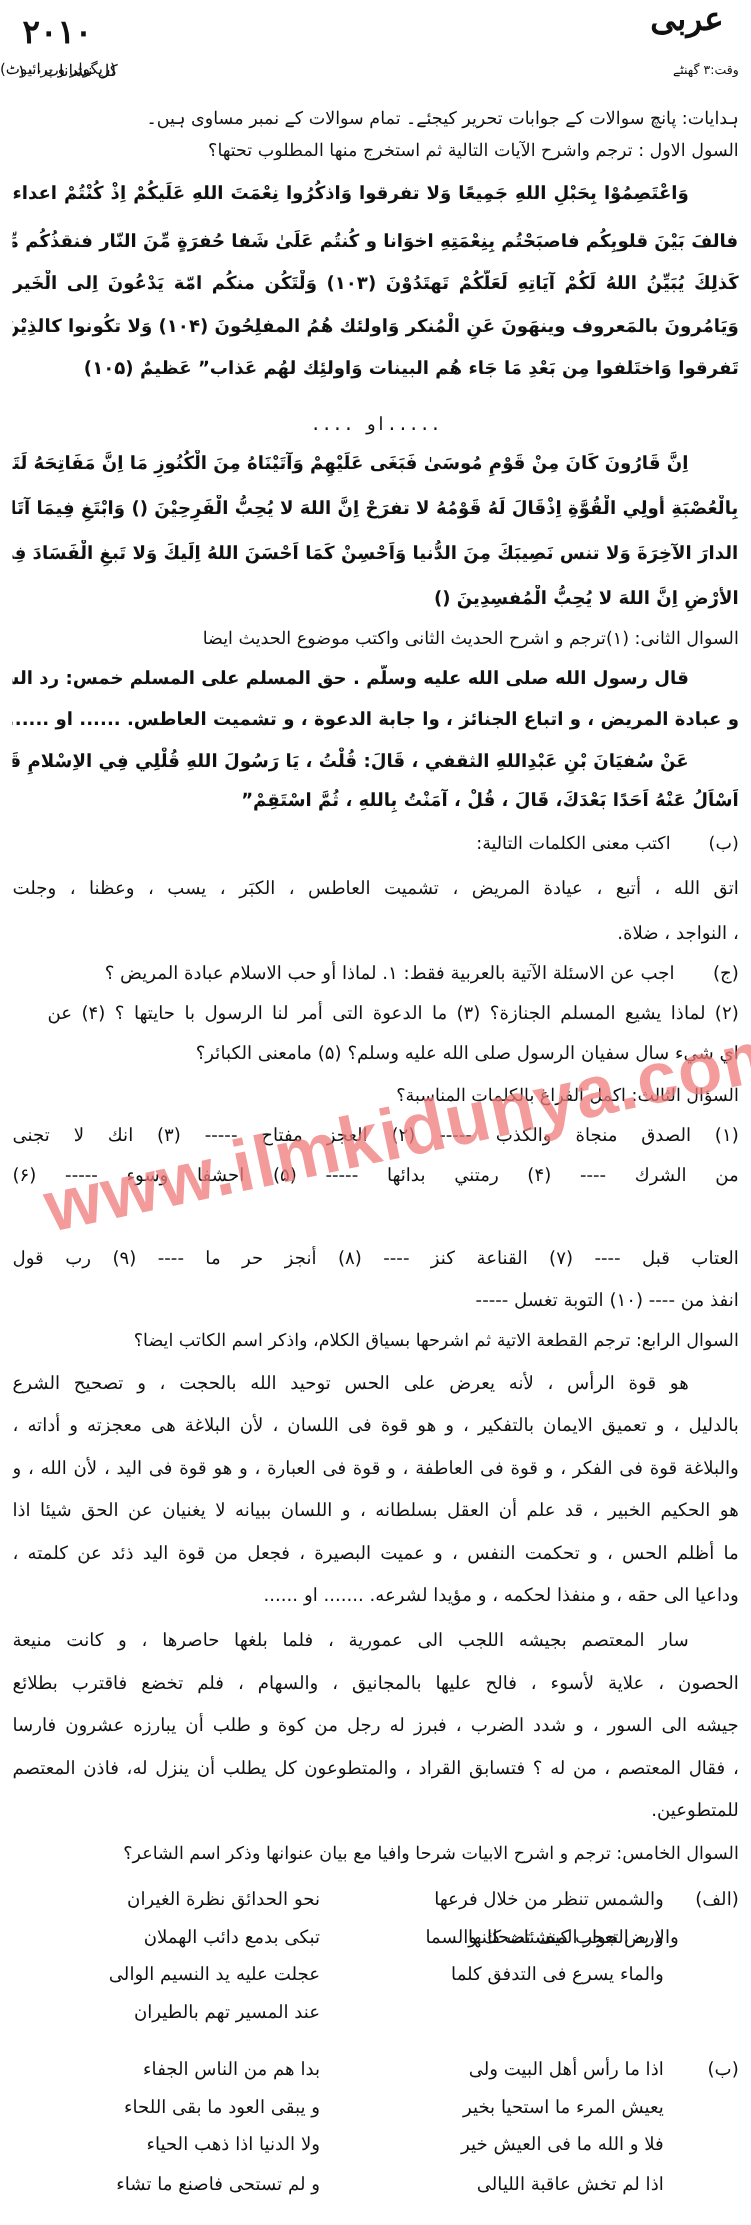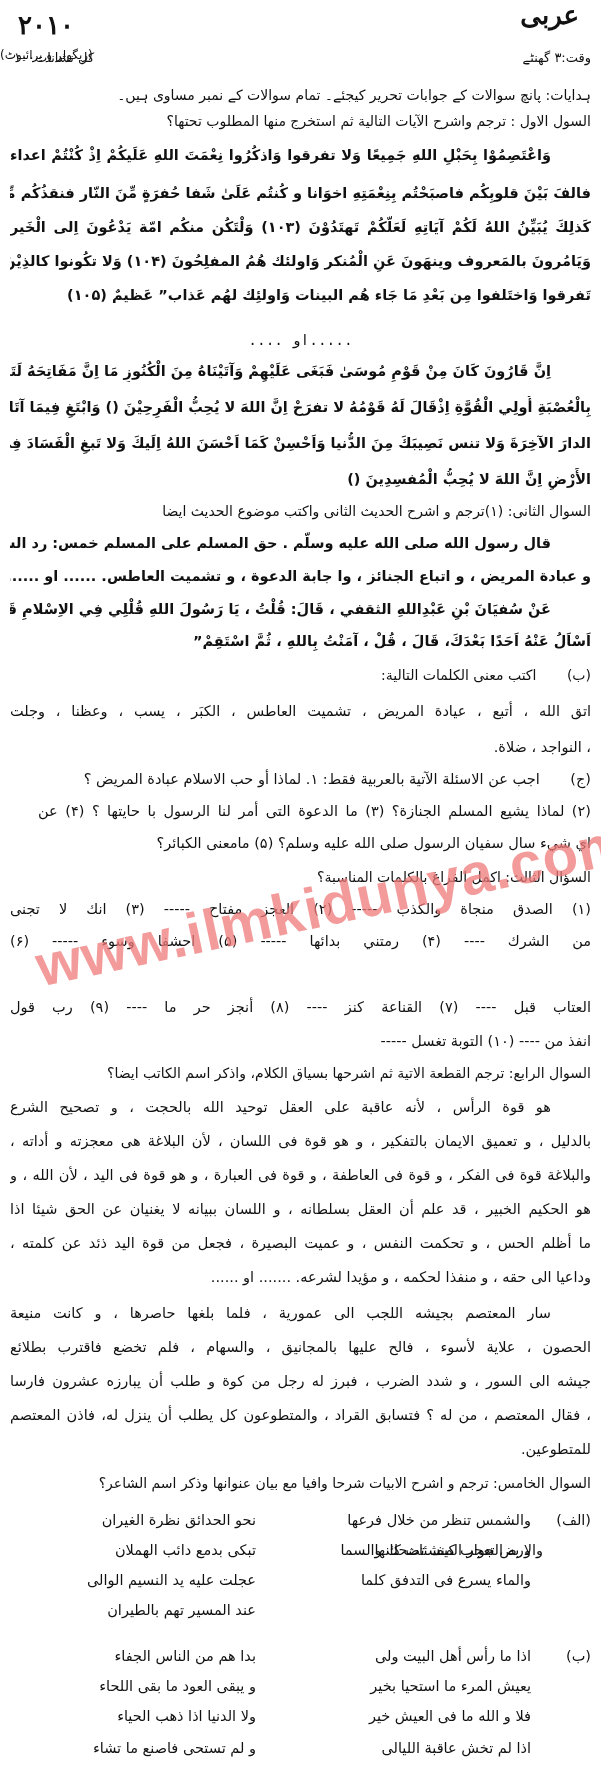--- a/index.html
+++ b/index.html
@@ -4,21 +4,21 @@
 <style>
   html, body { margin: 0; padding: 0; background: #ffffff; }
   body {
     width: 601px; height: 1780px; overflow: hidden; position: relative;
     font-family: "DejaVu Sans", sans-serif; color: #111;
   }
   .page { position: absolute; inset: 0; direction: rtl; }
   .abs { position: absolute; white-space: nowrap; }
   .subject { right: 22px; top: 0; font-size: 26px; font-weight: bold; font-family: "DejaVu Serif", serif; }
   .year { left: 18px; top: 10px; font-size: 26px; font-weight: bold; direction: ltr; font-family: "DejaVu Serif", serif; }
-  .time { right: 10px; top: 50px; font-size: 13px; }
+  .time { right: 10px; top: 50px; font-size: 10px; }
   .type { left: 0; right: 0; top: 48px; text-align: left; font-size: 12px; }
   .marks { left: 14px; top: 50px; font-size: 13px; }
   .line { position: absolute; right: 10px; left: 10px; font-size: 14.5px; line-height: 22px; white-space: nowrap; overflow: hidden; text-align: justify; text-align-last: justify; }
   .line.noj { text-align: right; text-align-last: right; }
   .line.center { text-align: center; text-align-last: center; font-family: Liberation Mono, monospace; }
   .line.q { font-size: 14px; }
   .b { font-weight: bold; }
   .indent { padding-right: 40px; }
   .verse { position: absolute; font-size: 14.5px; white-space: nowrap; }
   .watermark {
@@ -69,21 +69,21 @@
   <div class="line" style="top:800px;margin-left:28px;">(۲)  لماذا يشيع المسلم الجنازة؟  (۳) ما الدعوة التى أمر لنا الرسول با حايتها ؟  (۴) عن</div>
   <div class="line noj" style="top:832px;">اي شيء سال سفيان الرسول صلى الله عليه وسلم؟  (۵)  مامعنى الكبائر؟</div>
 
   <div class="line noj q" style="top:866px;">السؤال الثالث: اكمل الفراغ بالكلمات المناسبة؟</div>
   <div class="line" style="top:898px;">(۱) الصدق منجاة والكذب -----  (۲)  العجز مفتاح -----  (۳) انك لا تجنى</div>
   <div class="line" style="top:930px;">من الشرك ----  (۴) رمتني بدائها -----   (۵) احشفا وسوء -----  (۶)</div>
   <div class="line" style="top:996px;">العتاب قبل ----   (۷) القناعة كنز ----  (۸) أنجز حر ما ----  (۹) رب قول</div>
   <div class="line noj" style="top:1030px;">انفذ من ----   (۱۰) التوبة تغسل -----</div>
 
   <div class="line noj q" style="top:1062px;">السوال الرابع: ترجم القطعة الاتية ثم اشرحها بسياق الكلام، واذكر اسم الكاتب ايضا؟</div>
-  <div class="line indent" style="top:1096px;">هو قوة الرأس ، لأنه عاقبة على العقل توحيد الله بالحجت ، و تصحيح الشرع</div>
+  <div class="line indent" style="top:1096px;">هو قوة الرأس ، لأنه يعرض على الحس توحيد الله بالحجت ، و تصحيح الشرع</div>
   <div class="line" style="top:1130px;">بالدليل ، و تعميق الايمان بالتفكير ، و هو قوة فى اللسان ، لأن البلاغة هى معجزته و أداته ،</div>
   <div class="line" style="top:1198px;">هو الحكيم الخبير ، قد علم أن العقل بسلطانه ، و اللسان ببيانه لا يغنيان عن الحق شيئا اذا</div>
   <div class="line" style="top:1164px;">والبلاغة قوة فى الفكر ، و قوة فى العاطفة ، و قوة فى العبارة ، و هو قوة فى اليد ، لأن الله ، و</div>
   <div class="line" style="top:1232px;">ما أظلم الحس ، و تحكمت النفس ، و عميت البصيرة ، فجعل من قوة اليد ذئد عن كلمته ،</div>
   <div class="line indent" style="top:1302px;">سار المعتصم بجيشه اللجب الى عمورية ، فلما بلغها حاصرها ، و كانت منيعة</div>
   <div class="line noj" style="top:1266px;">وداعيا الى حقه ، و منفذا لحكمه ، و مؤيدا لشرعه.                 ....... او ......</div>
   <div class="line" style="top:1336px;">الحصون ، علاية لأسوء ، فالح عليها بالمجانيق ، والسهام ، فلم تخضع فاقترب بطلائع</div>
   <div class="line" style="top:1370px;">جيشه الى السور ، و شدد الضرب ، فبرز له رجل من كوة و طلب أن يبارزه عشرون فارسا</div>
   <div class="line" style="top:1404px;">، فقال المعتصم ، من له ؟ فتسابق القراد ، والمتطوعون كل يطلب أن ينزل له، فاذن المعتصم</div>
   <div class="line noj" style="top:1438px;">للمتطوعين.</div>

